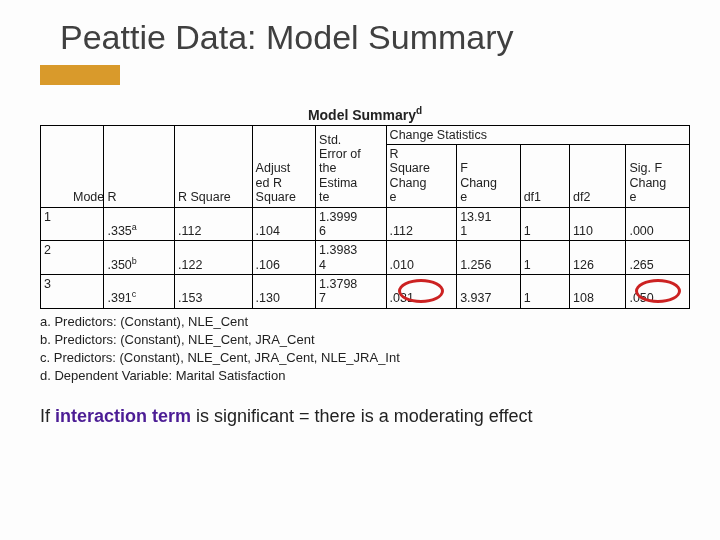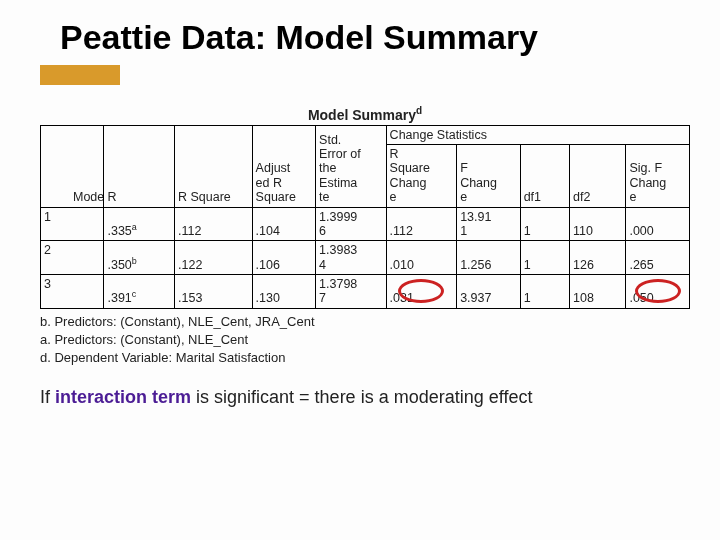--- a/index.html
+++ b/index.html
@@ -10,22 +10,22 @@
     font-family: Arial, sans-serif;
     color: #222;
     position: relative;
     overflow: hidden;
   }
   .title-wrap {
     padding: 18px 30px 0 60px;
   }
   h1 {
     font-size: 34px;
-    font-weight: 700;
-    color: #000000;
+    font-weight: 400;
+    color: #404040;
     margin-bottom: 8px;
   }
   .accent-bar {
     width: 80px;
     height: 20px;
     background: #d99a2b;
     margin-left: -20px;
   }
   .table-area {
     margin: 20px 0 0 0;
@@ -154,22 +154,23 @@
         <td id="hl1">.031</td>
         <td>3.937</td>
         <td>1</td>
         <td>108</td>
         <td id="hl2">.050</td>
       </tr>
     </tbody>
   </table>
 
   <div class="notes">
+    <div>a. Predictors: (Constant), NLE_Cent</div>
     <div>b. Predictors: (Constant), NLE_Cent, JRA_Cent</div>
-    <div>a. Predictors: (Constant), NLE_Cent</div>
+    <div>c. Predictors: (Constant), NLE_Cent, JRA_Cent, NLE_JRA_Int</div>
     <div>d. Dependent Variable: Marital Satisfaction</div>
   </div>
 </div>
 
 <div class="interp">
   <span>If </span><b>interaction term</b><span> is significant = there is a moderating effect</span>
 </div>
 
 <div class="circle c1" id="circ1" style="left: 398.375px; top: 279.406px;"></div>
 <div class="circle c2" id="circ2" style="left: 634.711px; top: 279.406px;"></div>

